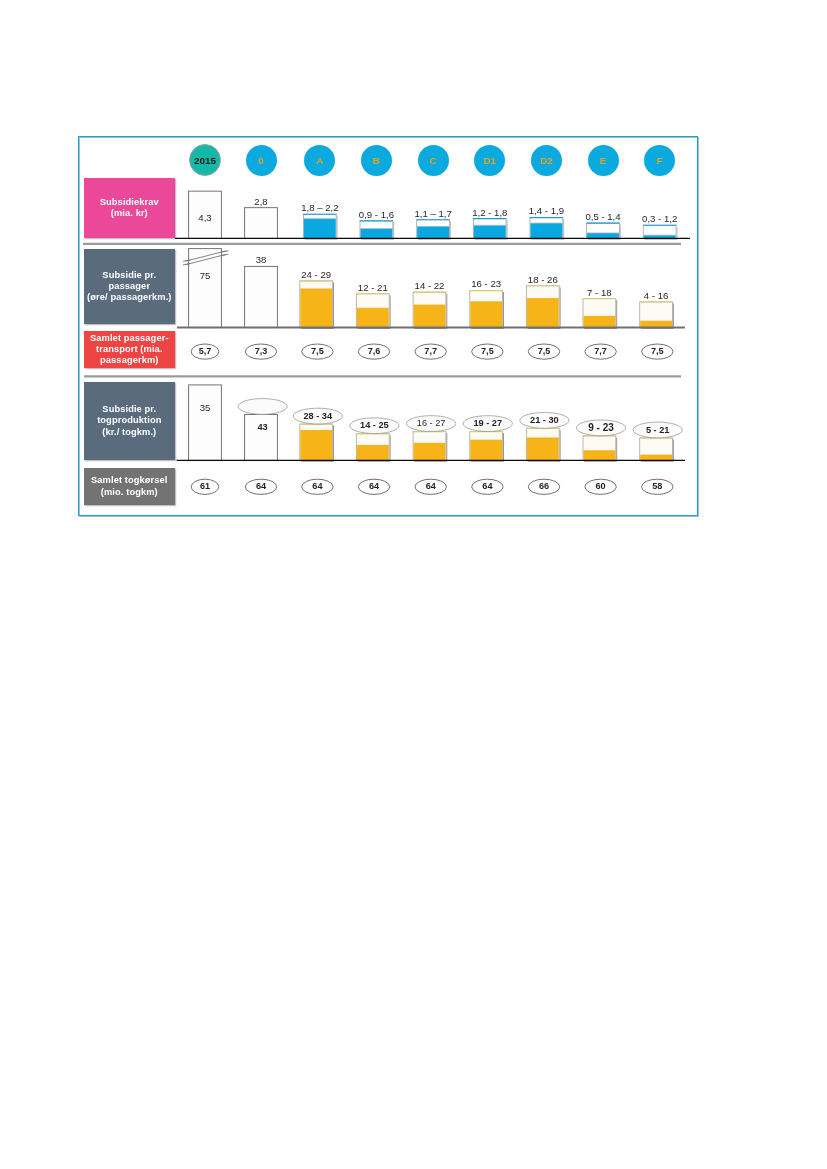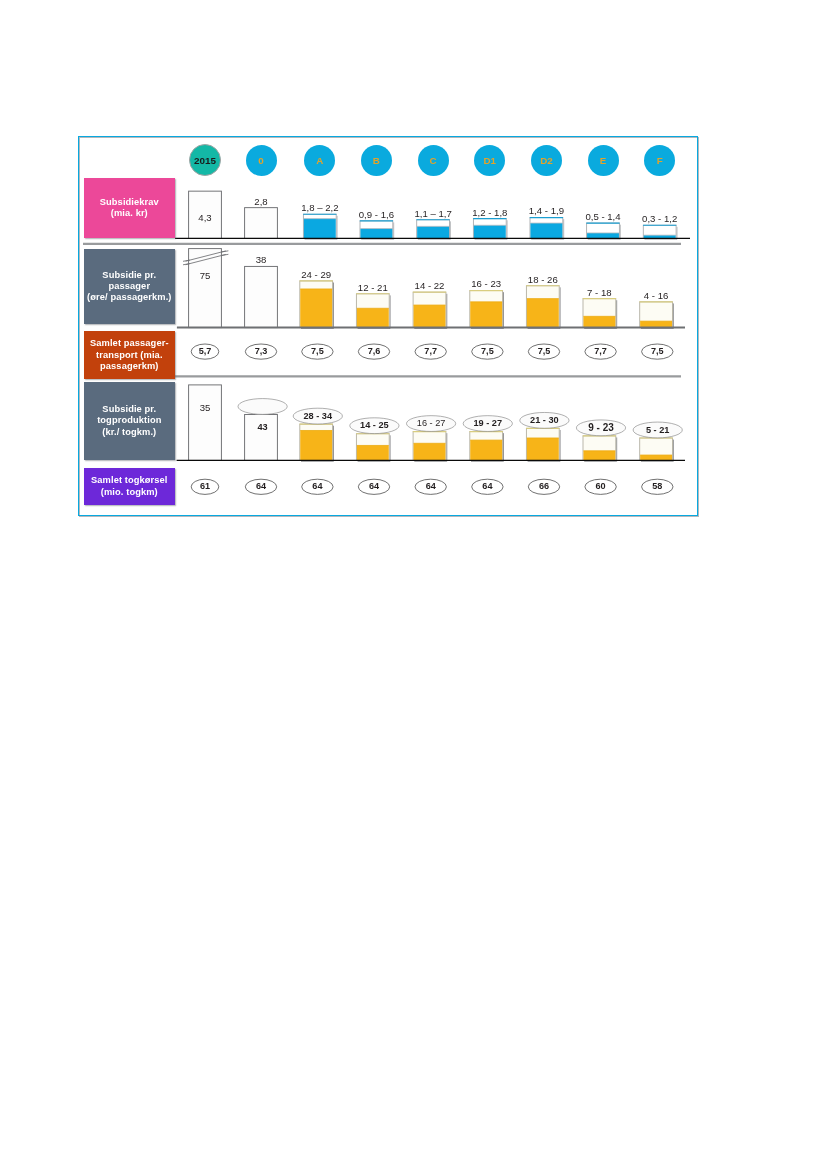--- a/index.html
+++ b/index.html
@@ -261,35 +261,35 @@
         <div>(mia. kr)</div>
       </div>
     </div>
     <div class="rowlabel" style="left: 83.6px; top: 248.8px; width: 91.4px; height: 75.5px; background: rgb(90, 107, 126); color: rgb(255, 255, 255); font-size: 9.3px;">
       <div>
         <div>Subsidie pr.</div>
         <div>passager</div>
         <div>(øre/ passagerkm.)</div>
       </div>
     </div>
-    <div class="rowlabel" style="left: 83.6px; top: 331.3px; width: 91.4px; height: 48px; background: #c2410c; color: rgb(255, 255, 255); font-size: 9.3px;">
+    <div class="rowlabel" style="left: 83.6px; top: 331.3px; width: 91.4px; height: 37px; background: #ef4444; color: rgb(255, 255, 255); font-size: 9.3px;">
       <div>
         <div>Samlet passager-</div>
         <div>transport (mia.</div>
         <div>passagerkm)</div>
       </div>
     </div>
     <div class="rowlabel" style="left: 83.6px; top: 382px; width: 91.4px; height: 77.8px; background: rgb(90, 107, 126); color: rgb(255, 255, 255); font-size: 9.3px;">
       <div>
         <div>Subsidie pr.</div>
         <div>togproduktion</div>
         <div>(kr./ togkm.)</div>
       </div>
     </div>
-    <div class="rowlabel" style="left: 83.6px; top: 467.7px; width: 91.4px; height: 37.8px; background: #6d28d9; color: rgb(255, 255, 255); font-size: 9.3px;">
+    <div class="rowlabel" style="left: 83.6px; top: 467.7px; width: 91.4px; height: 37.8px; background: #737373; color: rgb(255, 255, 255); font-size: 9.3px;">
       <div>
         <div>Samlet togkørsel</div>
         <div>(mio. togkm)</div>
       </div>
     </div>
     <div class="valtext" style="left: 165px; width: 80px; top: 179.05px; margin-top: 33px;">4,3</div>
     <div class="valtext" style="left: 221px; width: 80px; top: 195.55px;">2,8</div>
     <div class="valtext" style="left: 279.8px; width: 80px; top: 202.15px;">1,8 – 2,2</div>
     <div class="valtext" style="left: 336.4px; width: 80px; top: 208.75px;">0,9 - 1,6</div>
     <div class="valtext" style="left: 393.1px; width: 80px; top: 207.65px;">1,1 – 1,7</div>

